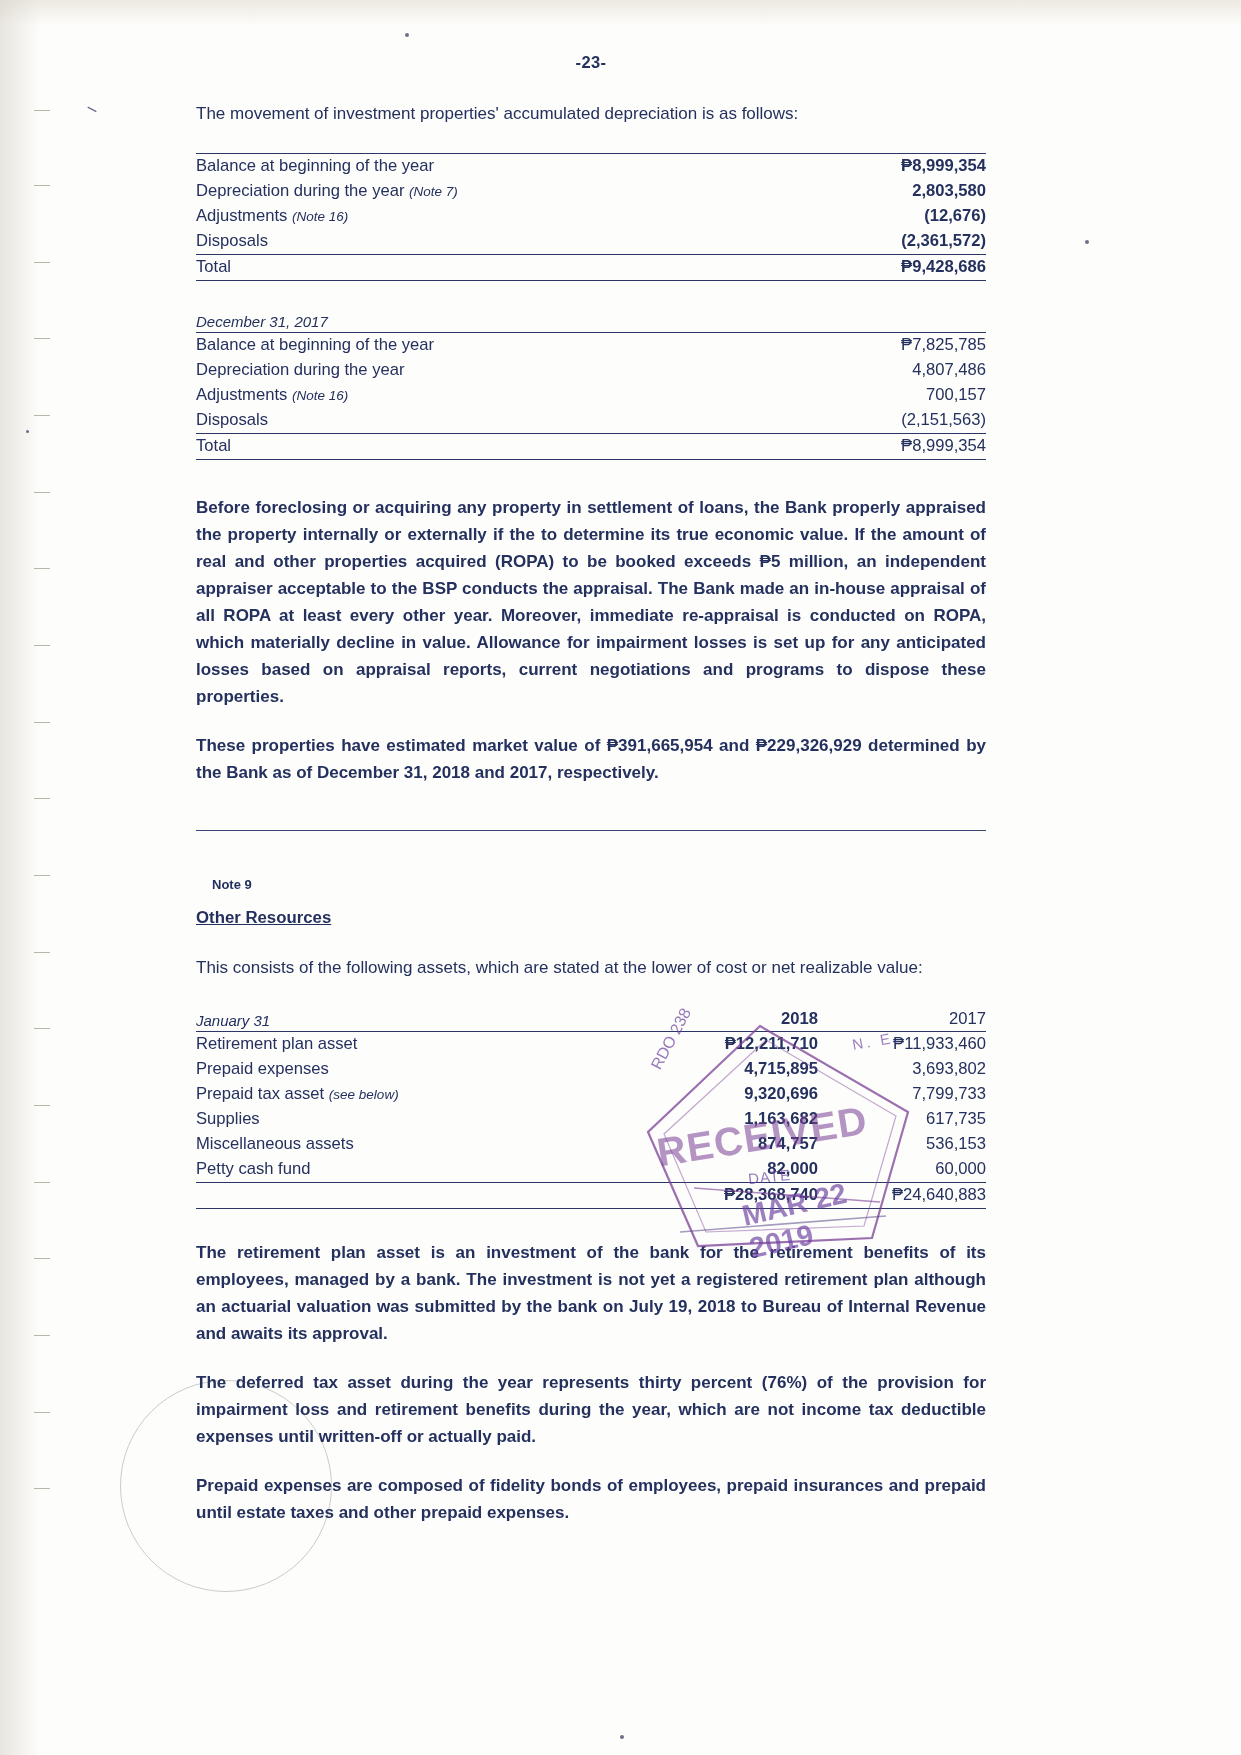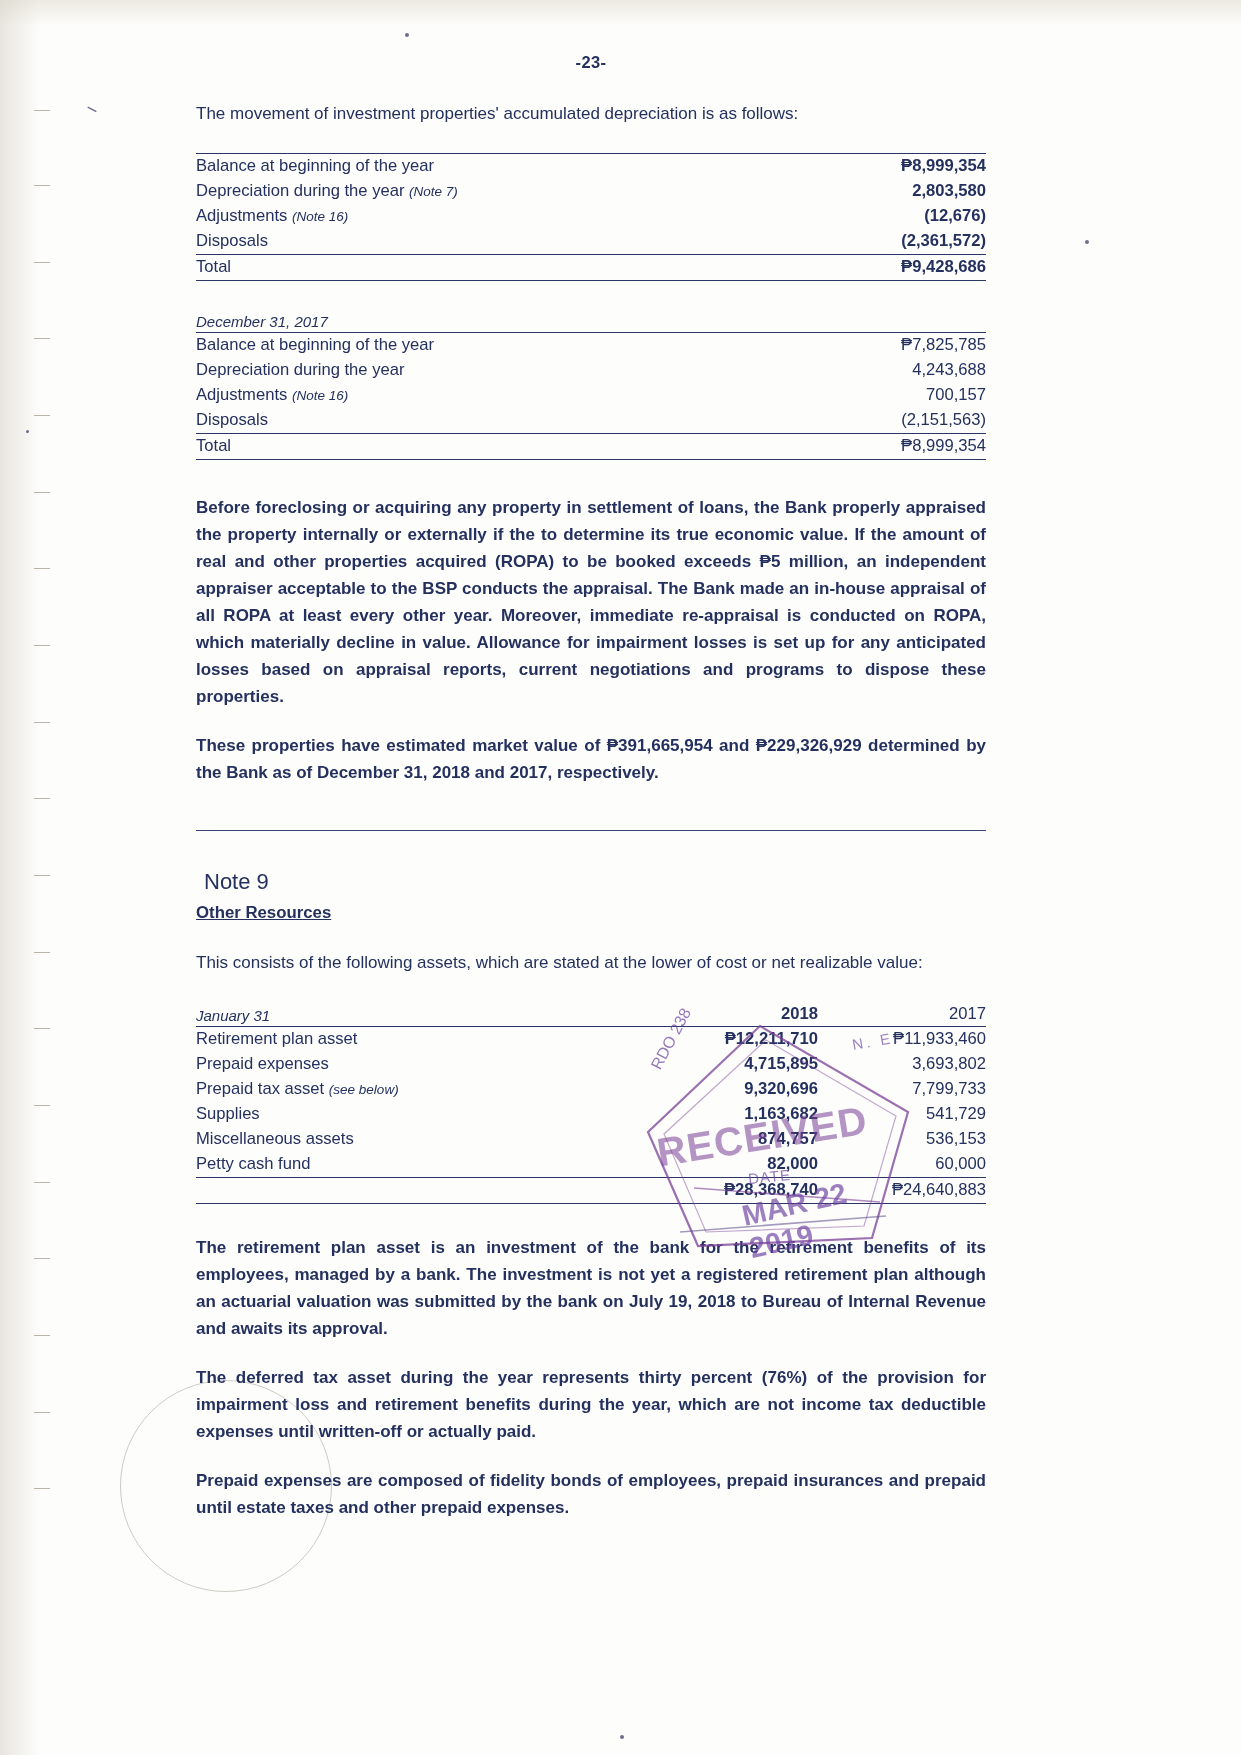--- a/index.html
+++ b/index.html
@@ -98,23 +98,23 @@
   .small-it {
     font-style: italic;
     font-size: 13.5px;
   }
   .sect-divider {
     border: none;
     border-top: 1.1px solid #3a4376;
     margin: 22px 0 0 0;
   }
   .note-title {
-    font-size: 22px;
-    font-weight: normal;
-    margin: 8px;
+    font-size: 13px;
+    font-weight: bold;
+    margin: 16px;
   }
   .note-sub {
     font-size: 16.8px;
     font-weight: bold;
     text-decoration: underline;
     margin: 0;
   }
   .spacer-22 { height: 22px; }
   .spacer-26 { height: 26px; }
   .spacer-30 { height: 30px; }
@@ -284,21 +284,21 @@
           <tr class="hdr-row">
         <td class="cap">December 31, 2017</td>
         <td class="num w-num"></td>
       </tr>
       <tr class="rule-top">
         <td><span>Balance at beginning of the year</span></td>
         <td class="num">₱7,825,785</td>
       </tr>
       <tr>
         <td><span>Depreciation during the year</span></td>
-        <td class="num">4,243,688</td>
+        <td class="num">4,807,486</td>
       </tr>
       <tr>
         <td><span>Adjustments</span> <span class="small-it">(Note 16)</span></td>
         <td class="num">700,157</td>
       </tr>
       <tr class="rule-bot">
         <td><span>Disposals</span></td>
         <td class="num">(2,151,563)</td>
       </tr>
       <tr class="rule-bot">
@@ -349,21 +349,21 @@
         <td class="num">3,693,802</td>
       </tr>
       <tr>
         <td><span>Prepaid tax asset</span> <span class="small-it">(see below)</span></td>
         <td class="num bold">9,320,696</td>
         <td class="num">7,799,733</td>
       </tr>
       <tr>
         <td><span>Supplies</span></td>
         <td class="num bold">1,163,682</td>
-        <td class="num">541,729</td>
+        <td class="num">617,735</td>
       </tr>
       <tr>
         <td><span>Miscellaneous assets</span></td>
         <td class="num bold">874,757</td>
         <td class="num">536,153</td>
       </tr>
       <tr class="rule-bot">
         <td><span>Petty cash fund</span></td>
         <td class="num bold">82,000</td>
         <td class="num">60,000</td>

